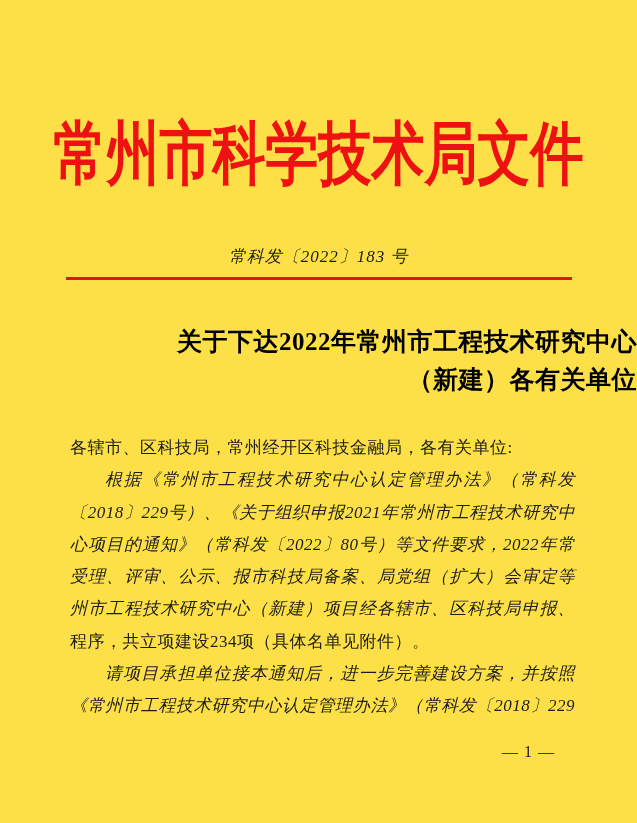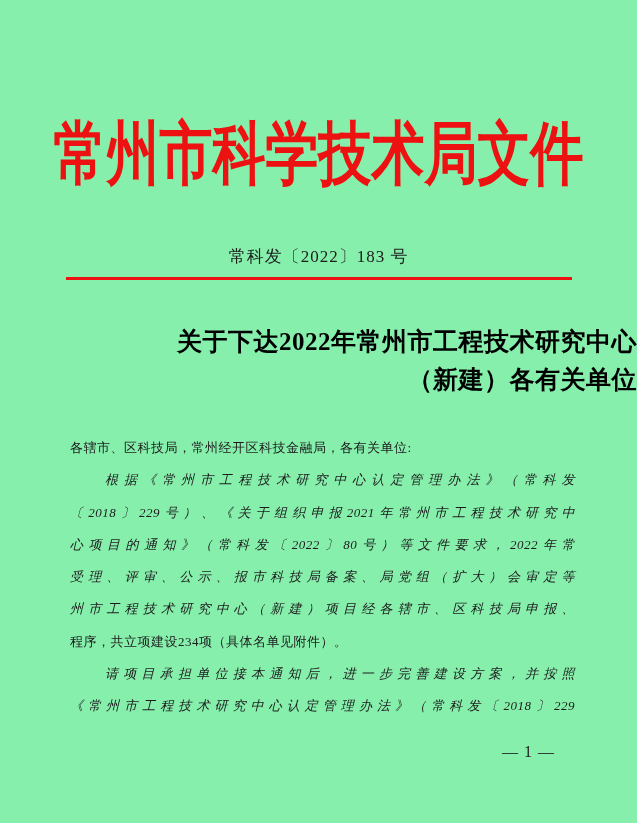--- a/index.html
+++ b/index.html
@@ -4,21 +4,21 @@
 <style>
   html, body {
     margin: 0;
     padding: 0;
     background: #ffffff;
   }
   .page {
     position: relative;
     width: 637px;
     height: 823px;
-    background: #86efac;
+    background: #fde047;
     overflow: hidden;
     font-family: "Liberation Serif", serif;
   }
   .doc-header {
     position: absolute;
     top: 127px;
     left: 0;
     width: 637px;
     height: 54px;
     line-height: 54px;
@@ -35,20 +35,21 @@
     position: absolute;
     top: 245px;
     left: 0;
     width: 637px;
     height: 24px;
     line-height: 24px;
     text-align: center;
     font-size: 17px;
     color: #1c1c1c;
     letter-spacing: 1px;
+    font-style: italic;
   }
   .red-line {
     position: absolute;
     top: 277px;
     left: 66px;
     width: 506px;
     height: 3px;
     background: var(--red, #ee1111);
   }
   .doc-title {
@@ -61,21 +62,21 @@
     font-weight: bold;
     color: #000000;
     line-height: 38px;
     letter-spacing: 0.5px;
   }
   .body-text {
     position: absolute;
     top: 432px;
     left: 70px;
     width: 505px;
-    font-size: 13px;
+    font-size: 17px;
     color: #1c1c1c;
     letter-spacing: 0.5px;
   }
   .body-line {
     height: 32.25px;
     line-height: 32.25px;
     white-space: nowrap;
     overflow: visible;
   }
   .body-line.full {

